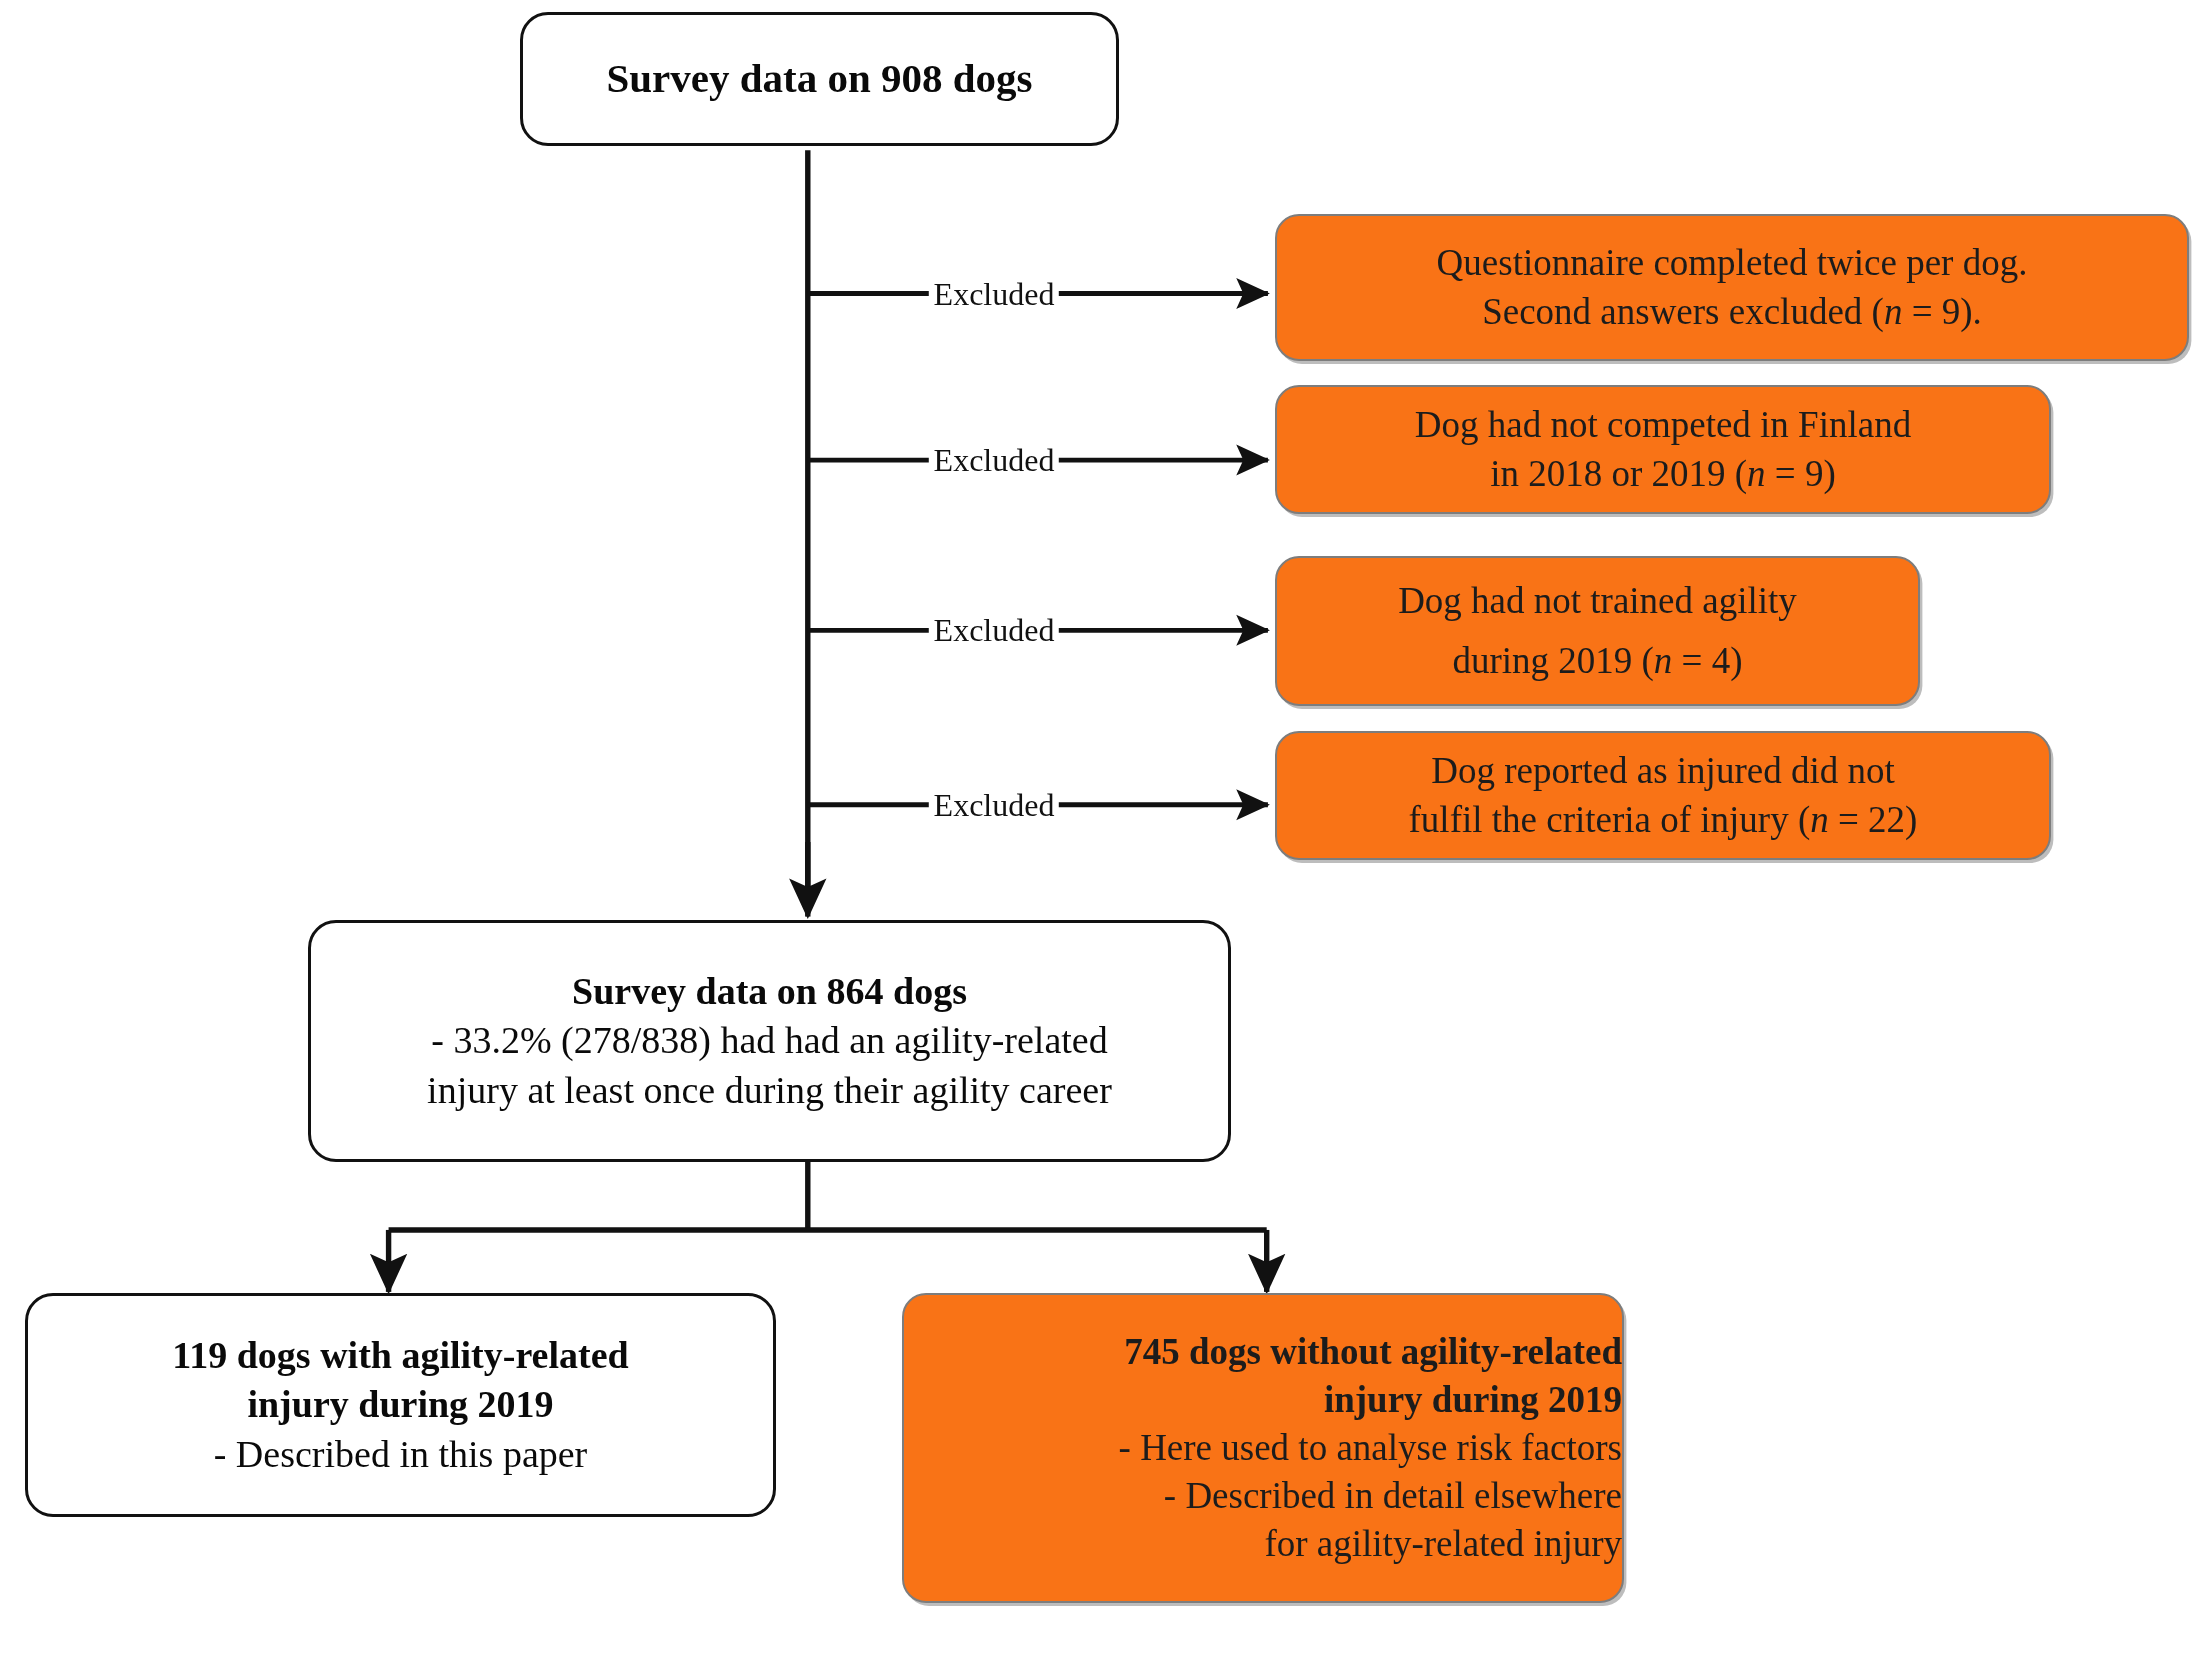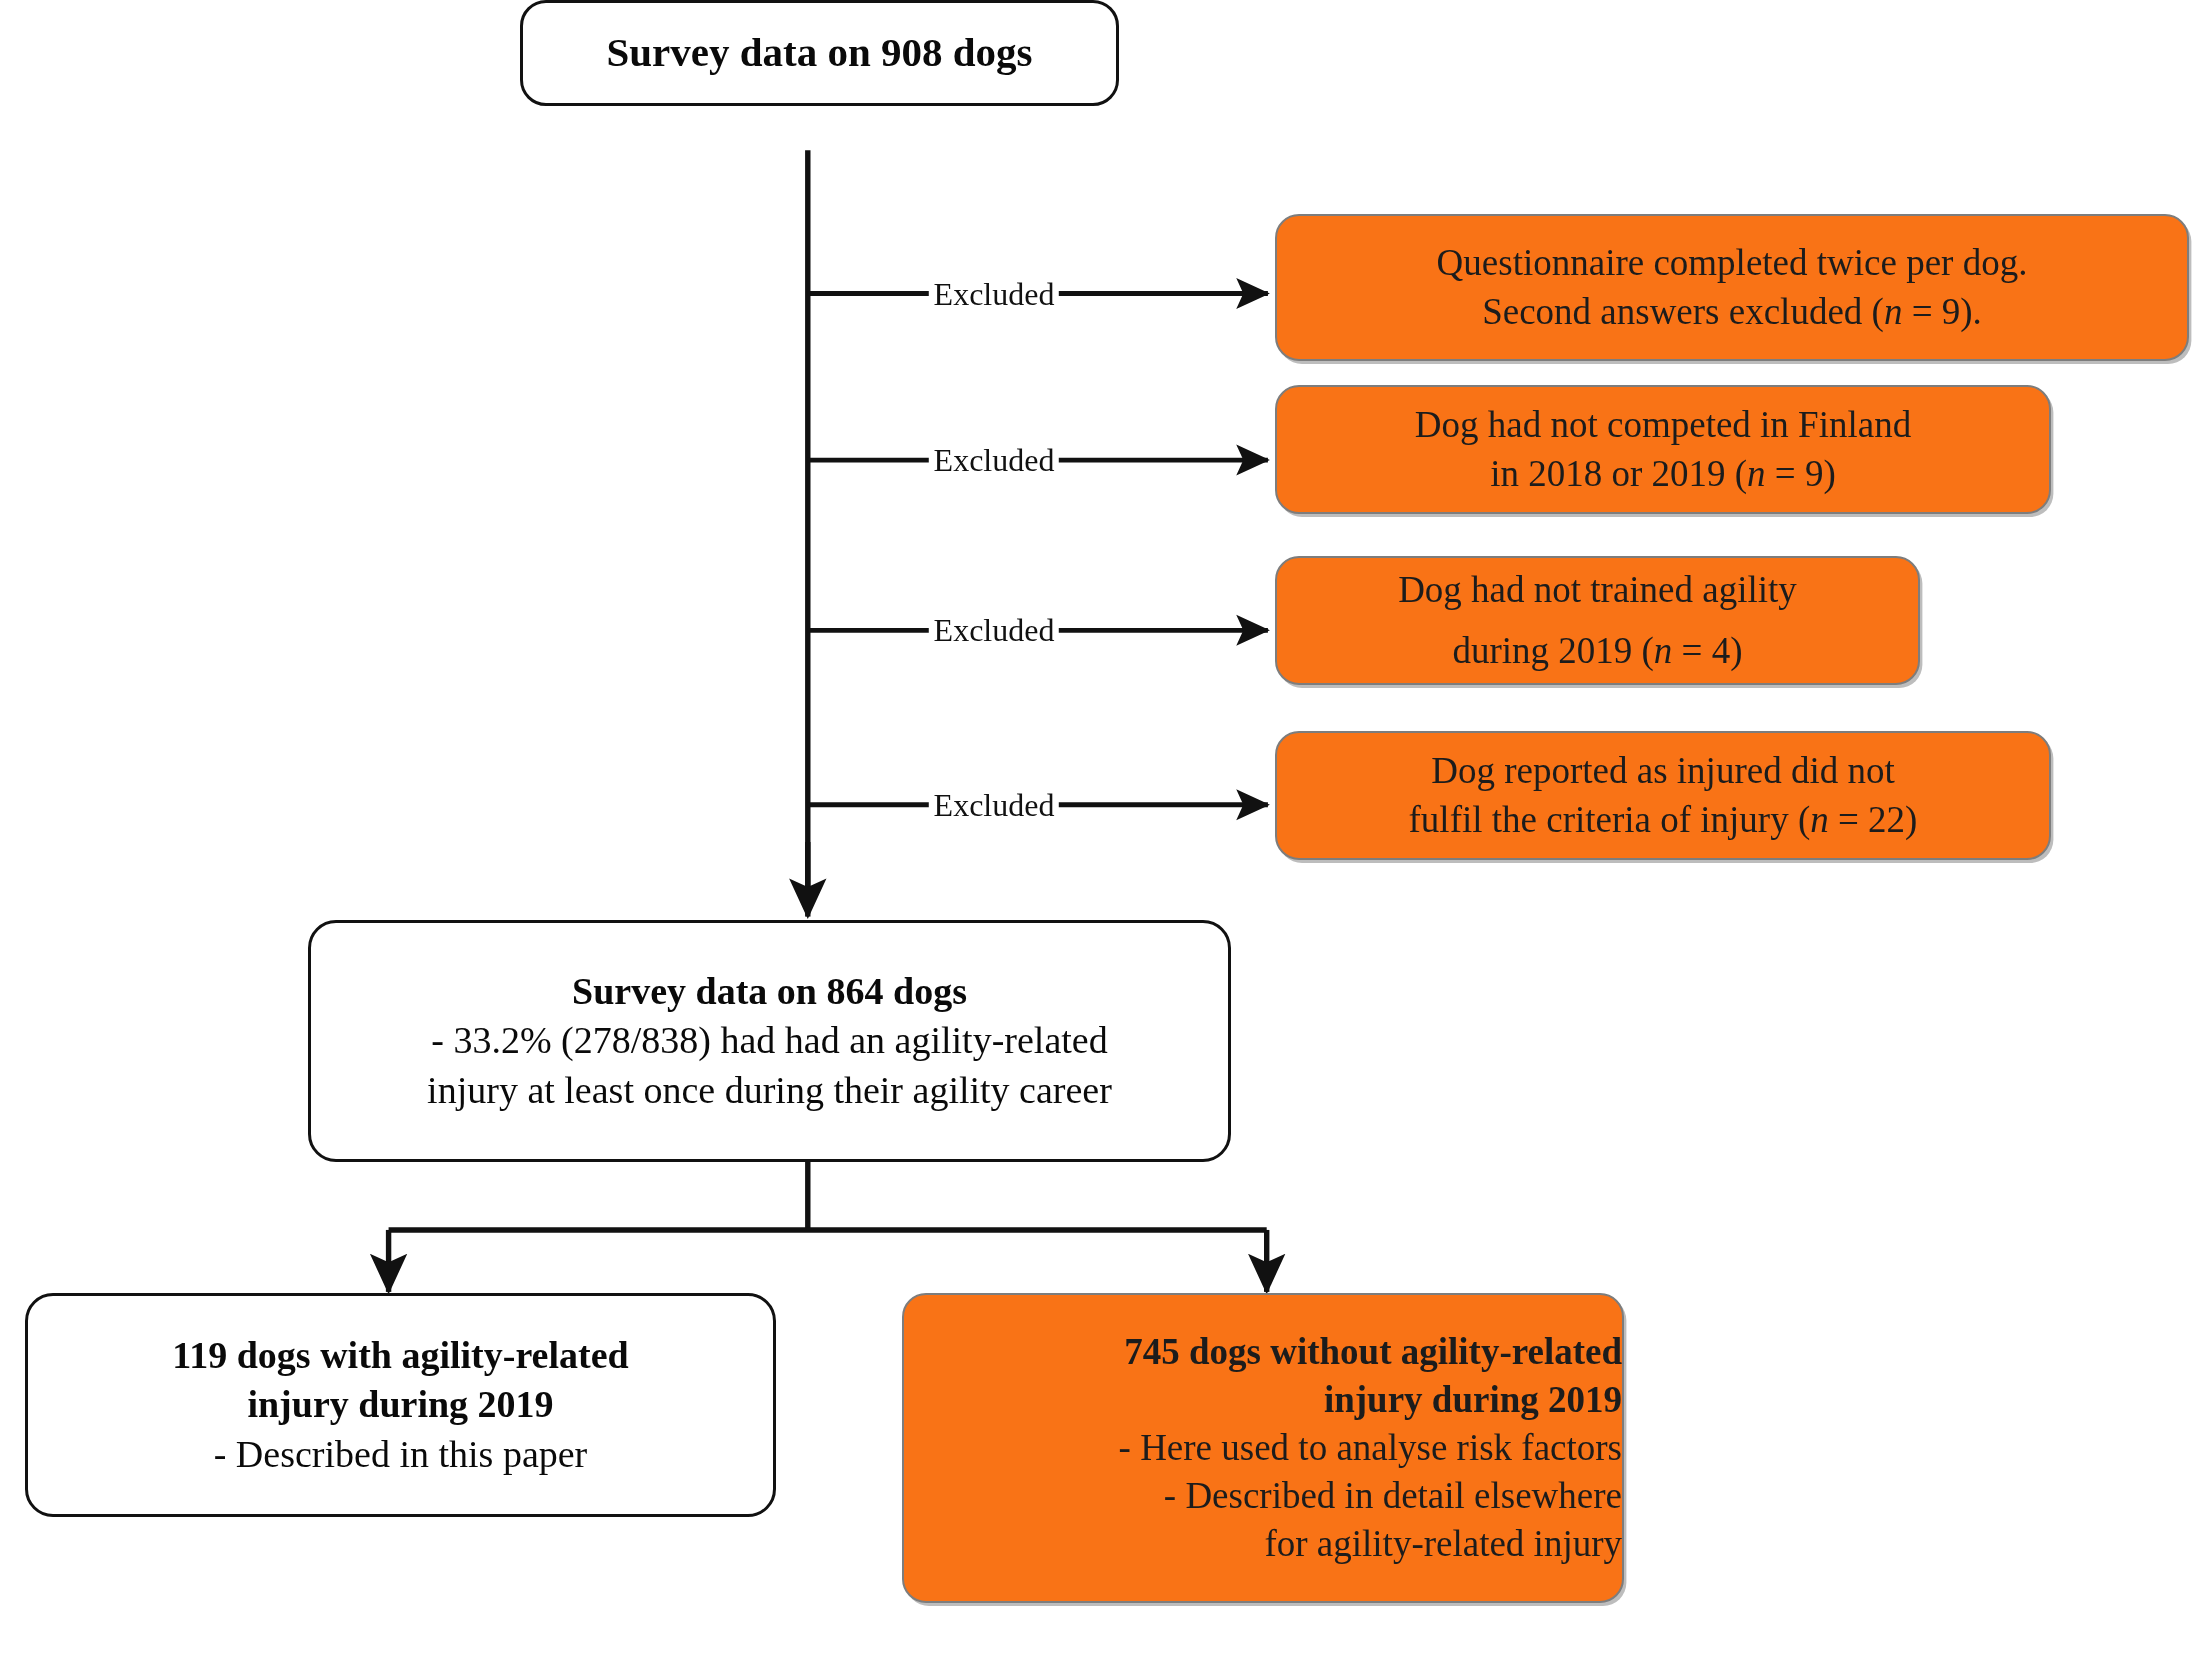--- a/index.html
+++ b/index.html
@@ -92,21 +92,21 @@
       <path d="M 646 2045 L 646 2148" stroke="#111111" stroke-width="9" fill="none" marker-end="url(#arrowD)"></path>
       <path d="M 2106 2045 L 2106 2148" stroke="#111111" stroke-width="9" fill="none" marker-end="url(#arrowD)"></path>
     </g>
   </svg>
 
   <span class="edge-label" style="left:967px;top:294px;">Excluded</span>
   <span class="edge-label" style="left:967px;top:460px;">Excluded</span>
   <span class="edge-label" style="left:967px;top:630px;">Excluded</span>
   <span class="edge-label" style="left:967px;top:805px;">Excluded</span>
 
-  <div class="node node-white" style="left:520px;top:0;width:599px;height:106px;font-size:41px;border-radius:26px;">
+  <div class="node node-white" style="left:520px;top:12px;width:599px;height:134px;font-size:41px;">
     <div class="line bold">Survey data on 908 dogs</div>
   </div>
 
   <div class="node node-gray" style="left:1275px;top:214px;width:914px;height:147px;font-size:37px;">
     <div class="line">
       <span>Questionnaire completed twice per dog.</span>
     </div>
     <div class="line">
       <span>Second answers excluded (</span><span class="ital">n</span><span> = 9).</span>
     </div>
@@ -114,21 +114,21 @@
 
   <div class="node node-gray" style="left:1275px;top:385px;width:776px;height:129px;font-size:37px;">
     <div class="line">
       <span>Dog had not competed in Finland</span>
     </div>
     <div class="line">
       <span>in 2018 or 2019 (</span><span class="ital">n</span><span> = 9)</span>
     </div>
   </div>
 
-  <div class="node node-gray" style="left:1275px;top:556px;width:645px;height:129px;font-size:37px;gap:12px;">
+  <div class="node node-gray" style="left:1275px;top:556px;width:645px;height:150px;font-size:37px;gap:12px;">
     <div class="line">
       <span>Dog had not trained agility</span>
     </div>
     <div class="line">
       <span>during 2019 (</span><span class="ital">n</span><span> = 4)</span>
     </div>
   </div>
 
   <div class="node node-gray" style="left:1275px;top:731px;width:776px;height:129px;font-size:37px;">
     <div class="line">

